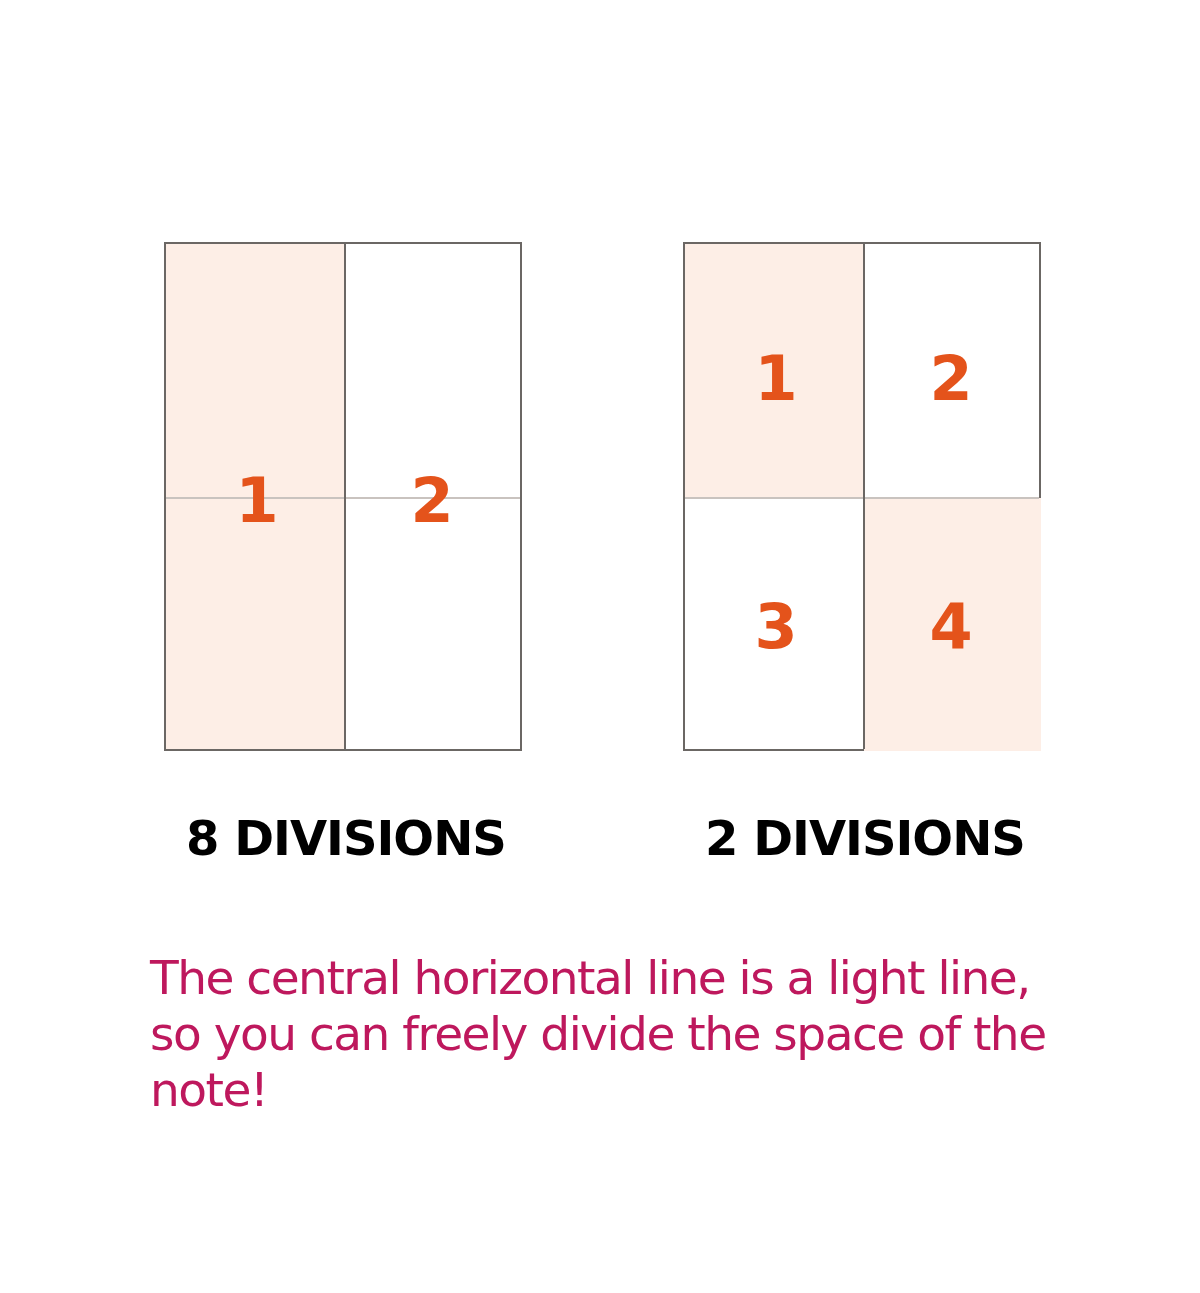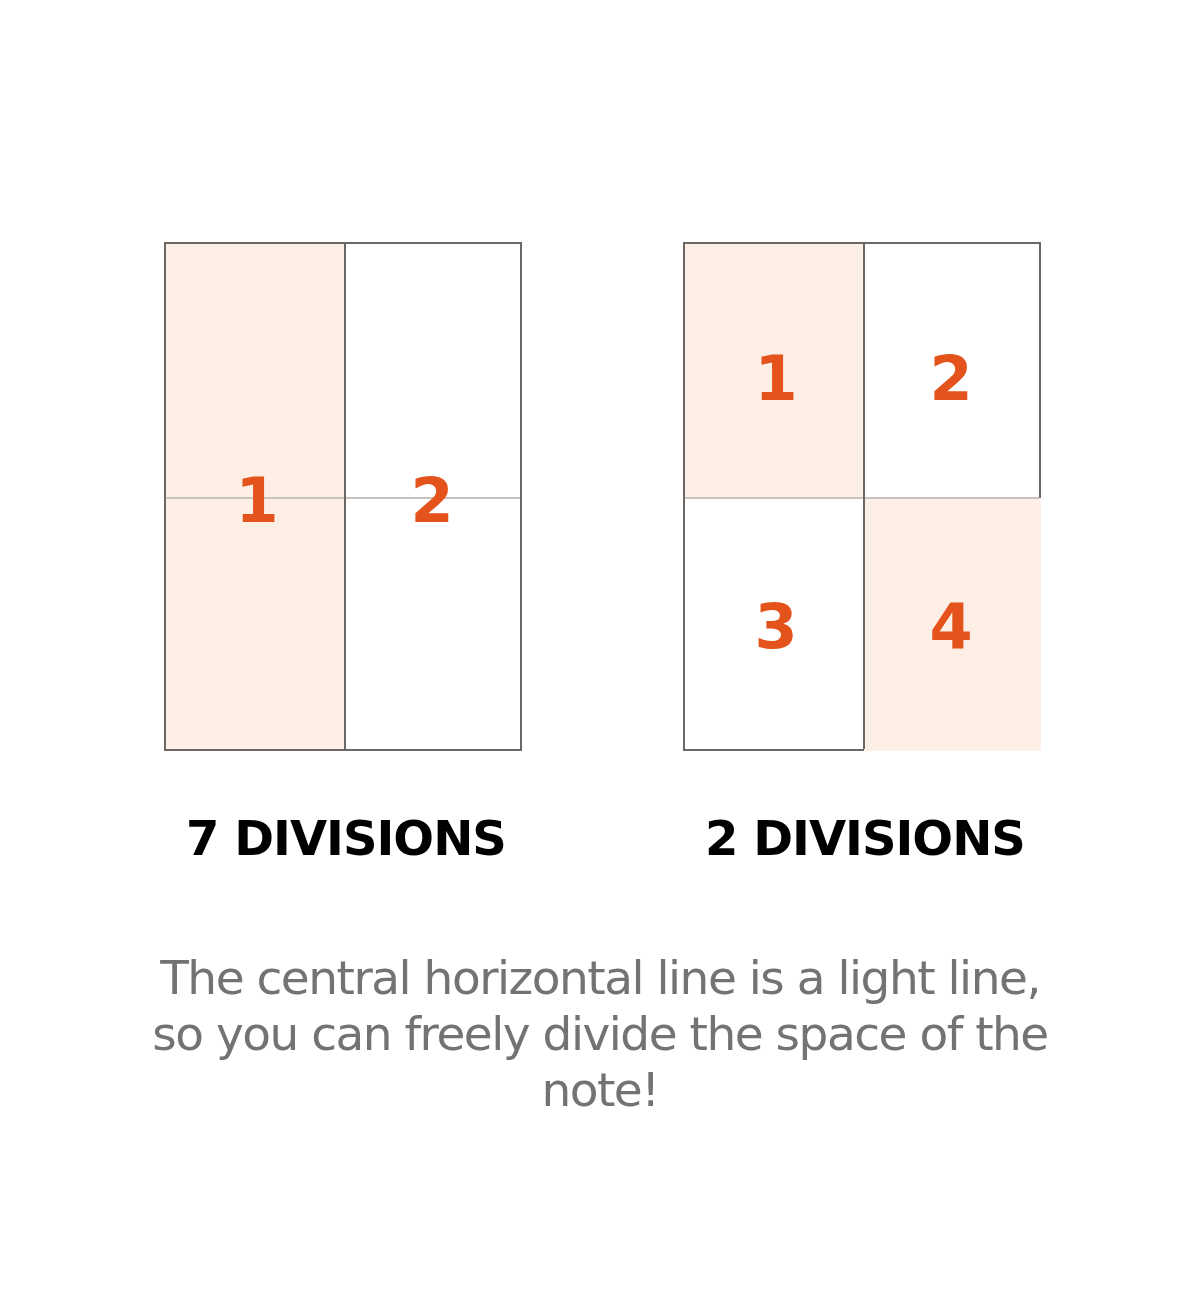--- a/index.html
+++ b/index.html
@@ -8,21 +8,21 @@
     #panel-2 { left: 164px; }
     #panel-4 { left: 683px; }
     .cell { position: absolute; box-sizing: border-box; }
     .shade { background: #fdeee6; }
     .vline { position: absolute; top: 0; bottom: 0; left: 178px; width: 2px; background: #6b6764; }
     .hline { position: absolute; left: 0; right: 0; top: 253px; height: 2px; background: #c9c3bf; }
     .num { position: absolute; color: #e4531b; font-weight: bold; font-size: 62px; line-height: 62px; transform: translateX(-50%); font-family: "DejaVu Sans", sans-serif; }
     .label { position: absolute; top: 810px; font-size: 48px; font-weight: bold; color: #000; width: 400px; text-align: center; font-family: "DejaVu Sans", sans-serif; letter-spacing: -1px; }
     #label-2 { left: 146px; }
     #label-4 { left: 665px; }
-    .caption { position: absolute; top: 950px; left: 150px; width: 900px; text-align: center; font-size: 47px; line-height: 56px; color: #737373; font-family: "DejaVu Sans", sans-serif; letter-spacing: -1.5px; }
+    .caption { position: absolute; top: 950px; left: 150px; width: 900px; font-size: 47px; line-height: 56px; color: #be185d; font-family: "DejaVu Sans", sans-serif; letter-spacing: -1.5px; }
   </style>
 </head>
 <body>
 
 <div class="panel" id="panel-2">
   <div class="cell shade" style="left:0;top:0;width:178px;height:100%;"></div>
   <div class="hline"></div>
   <div class="vline"></div>
   <div class="num" style="left:91px;top:226px;">1</div>
   <div class="num" style="left:266px;top:226px;">2</div>
@@ -32,16 +32,16 @@
   <div class="cell shade" style="left:0;top:0;width:178px;height:254px;"></div>
   <div class="cell shade" style="left:179px;top:254px;width:177px;height:253px;"></div>
   <div class="hline"></div>
   <div class="vline"></div>
   <div class="num" style="left:91px;top:104px;">1</div>
   <div class="num" style="left:266px;top:104px;">2</div>
   <div class="num" style="left:91px;top:352px;">3</div>
   <div class="num" style="left:266px;top:352px;">4</div>
 </div>
 
-<div class="label" id="label-2">7 DIVISIONS</div>
+<div class="label" id="label-2">8 DIVISIONS</div>
 <div class="label" id="label-4">2 DIVISIONS</div>
 
 <div class="caption">The central horizontal line is a light line, so you can freely divide the space of the note!</div>
 
 </body></html>

